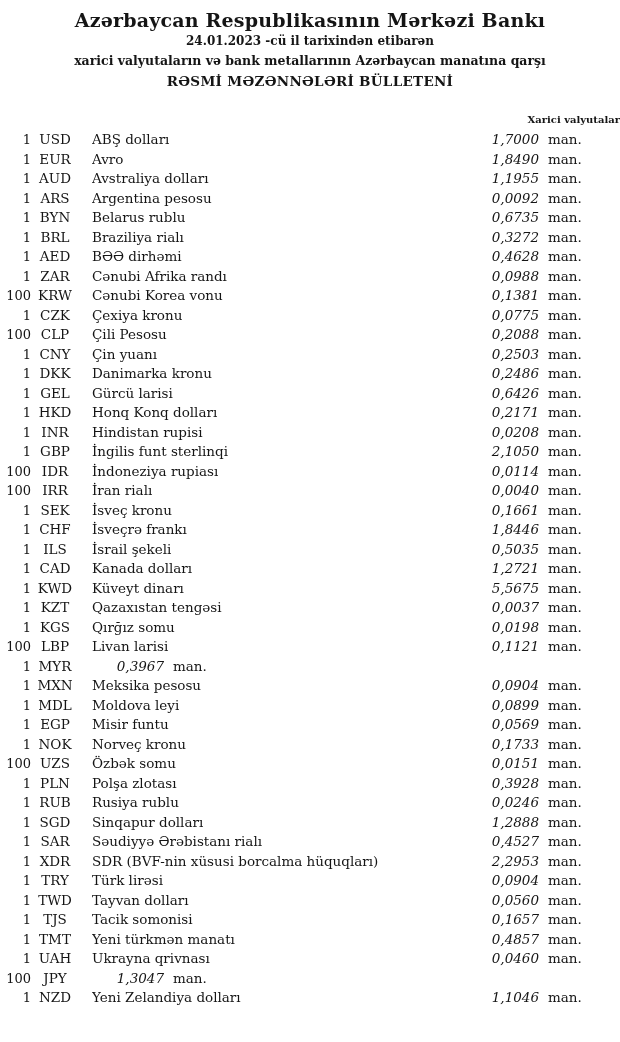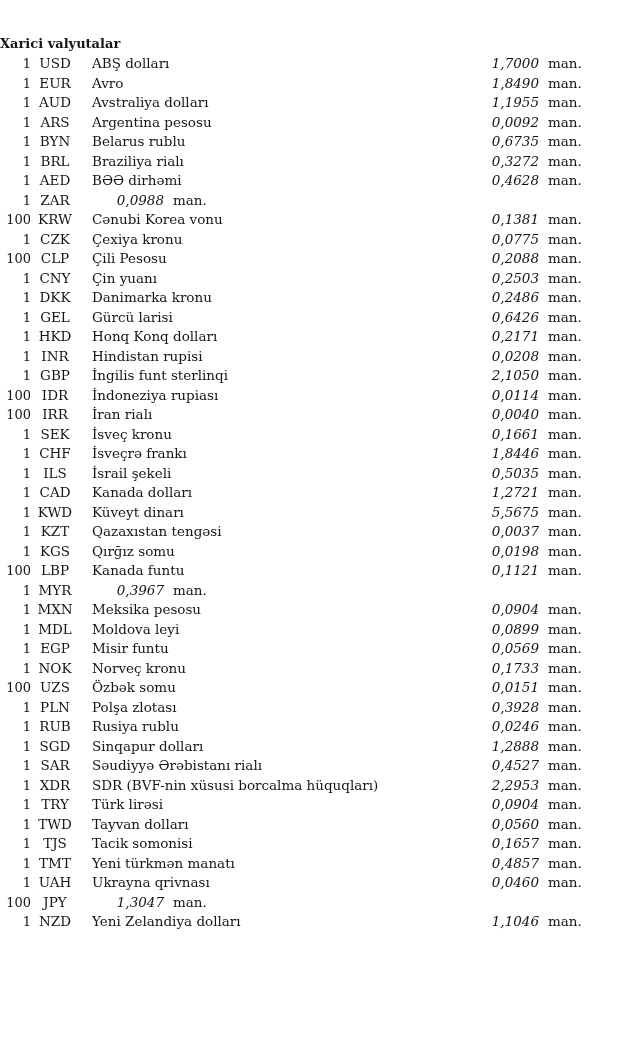--- a/index.html
+++ b/index.html
@@ -11,36 +11,42 @@
     font-family: "DejaVu Serif", "Liberation Serif", serif;
     overflow: hidden;
   }
   .page { width: 620px; height: 1042px; background: #ffffff; }
   .header { text-align: center; padding-top: 9px; }
   .bank-name   { font-size: 19px;   font-weight: bold; line-height: 23px; letter-spacing: 0.2px; }
   .date-line   { font-size: 12px;   font-weight: bold; line-height: 19px; }
   .subtitle-line { font-size: 12.5px; font-weight: bold; line-height: 20px; }
   .bulletin-line { font-size: 13.5px; font-weight: bold; line-height: 21px; letter-spacing: 0.3px; }
   .section-title {
-    text-align: left; font-size: 13px; font-weight: bold;
-    margin-top: 36px; line-height: 16px;
+    text-align: right; font-size: 10px; font-weight: bold;
+    margin-top: 20px; line-height: 16px;
   }
   .rates { margin-top: 3px; padding-right: 32px; }
   .row { display: flex; align-items: baseline; height: 19.5px; font-size: 13.5px; }
   .qty  { width: 31px; text-align: right; font-size: 13px; flex: none; }
   .code { width: 38px; margin-left: 5px; text-align: center; flex: none; }
   .name { flex: 1; margin-left: 18px; white-space: nowrap; overflow: hidden; }
   .rate { width: 90px; text-align: right; font-weight: normal; font-style: italic; flex: none; }
   .unit { width: 40px; margin-left: 9px; flex: none; }
 </style>
 </head>
 <body>
 
 <div class="page">
 
+  <div class="header">
+    <div class="bank-name">Azərbaycan Respublikasının Mərkəzi Bankı</div>
+    <div class="date-line">24.01.2023 -cü il tarixindən etibarən</div>
+    <div class="subtitle-line">xarici valyutaların və bank metallarının Azərbaycan manatına qarşı</div>
+    <div class="bulletin-line">RƏSMİ MƏZƏNNƏLƏRİ BÜLLETENİ</div>
+  </div>
 
   <div class="section-title">Xarici valyutalar</div>
 
   <div class="rates">
   <div class="row">
     <span class="qty">1</span>
     <span class="code">USD</span>
     <span class="name">ABŞ dolları</span>
     <span class="rate">1,7000</span>
     <span class="unit">man.</span>
@@ -90,20 +96,21 @@
     <span class="qty">1</span>
     <span class="code">AED</span>
     <span class="name">BƏƏ dirhəmi</span>
     <span class="rate">0,4628</span>
     <span class="unit">man.</span>
   </div>
 
   <div class="row">
     <span class="qty">1</span>
     <span class="code">ZAR</span>
+    <span class="name">Cənubi Afrika randı</span>
     <span class="rate">0,0988</span>
     <span class="unit">man.</span>
   </div>
 
   <div class="row">
     <span class="qty">100</span>
     <span class="code">KRW</span>
     <span class="name">Cənubi Korea vonu</span>
     <span class="rate">0,1381</span>
     <span class="unit">man.</span>
@@ -241,21 +248,21 @@
     <span class="qty">1</span>
     <span class="code">KGS</span>
     <span class="name">Qırğız somu</span>
     <span class="rate">0,0198</span>
     <span class="unit">man.</span>
   </div>
 
   <div class="row">
     <span class="qty">100</span>
     <span class="code">LBP</span>
-    <span class="name">Kanada funtu</span>
+    <span class="name">Livan larisi</span>
     <span class="rate">0,1121</span>
     <span class="unit">man.</span>
   </div>
 
   <div class="row">
     <span class="qty">1</span>
     <span class="code">MYR</span>
     <span class="rate">0,3967</span>
     <span class="unit">man.</span>
   </div>

